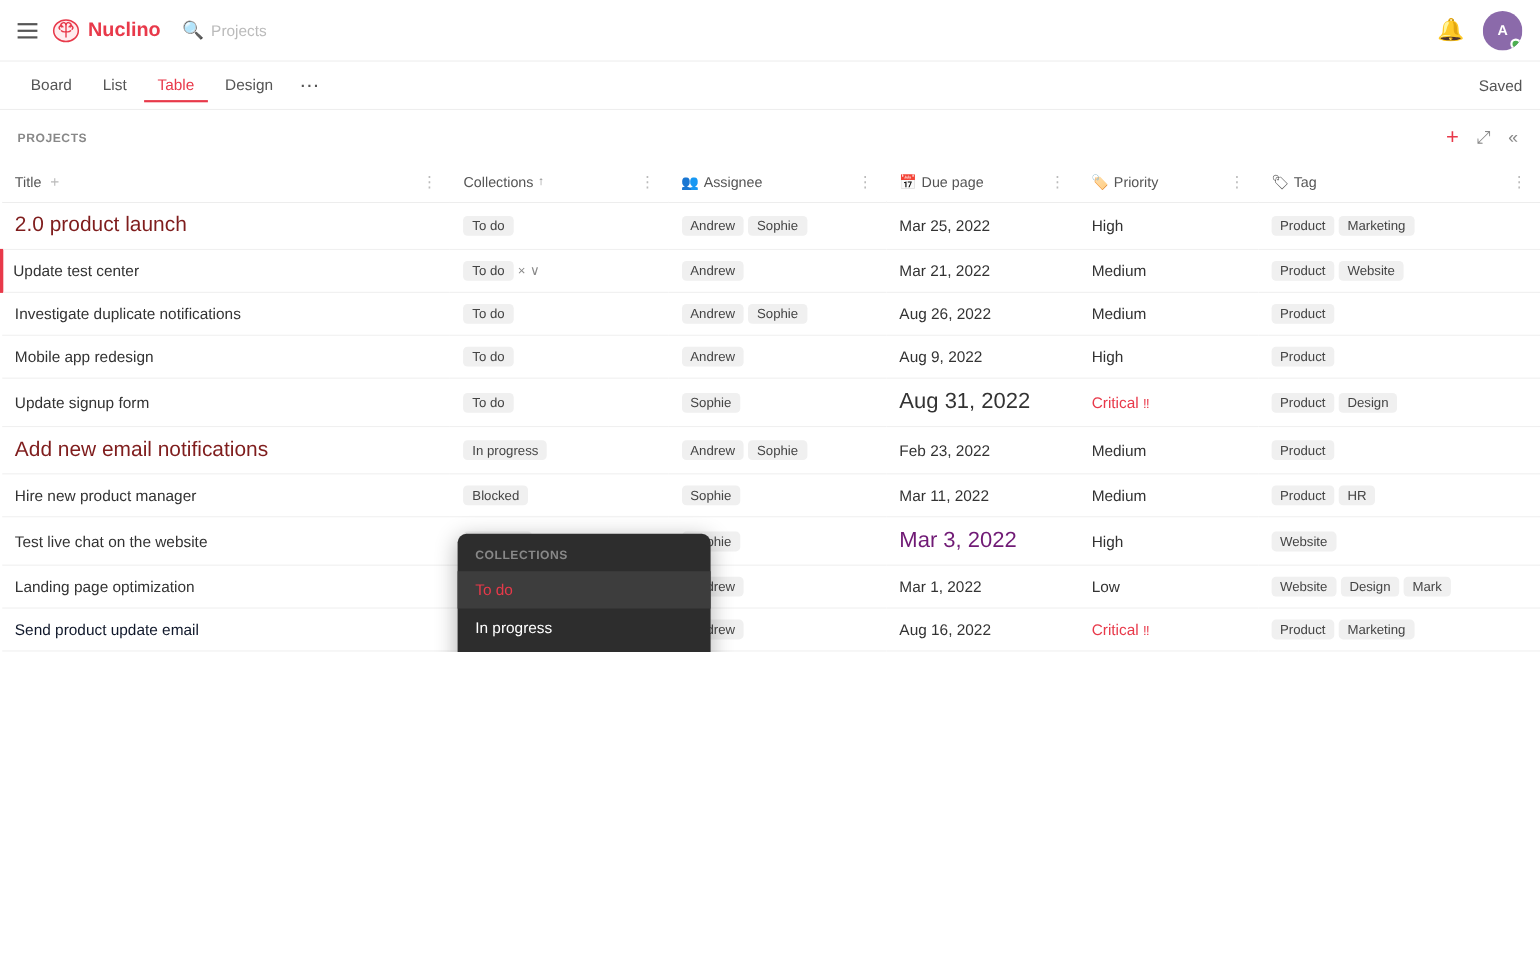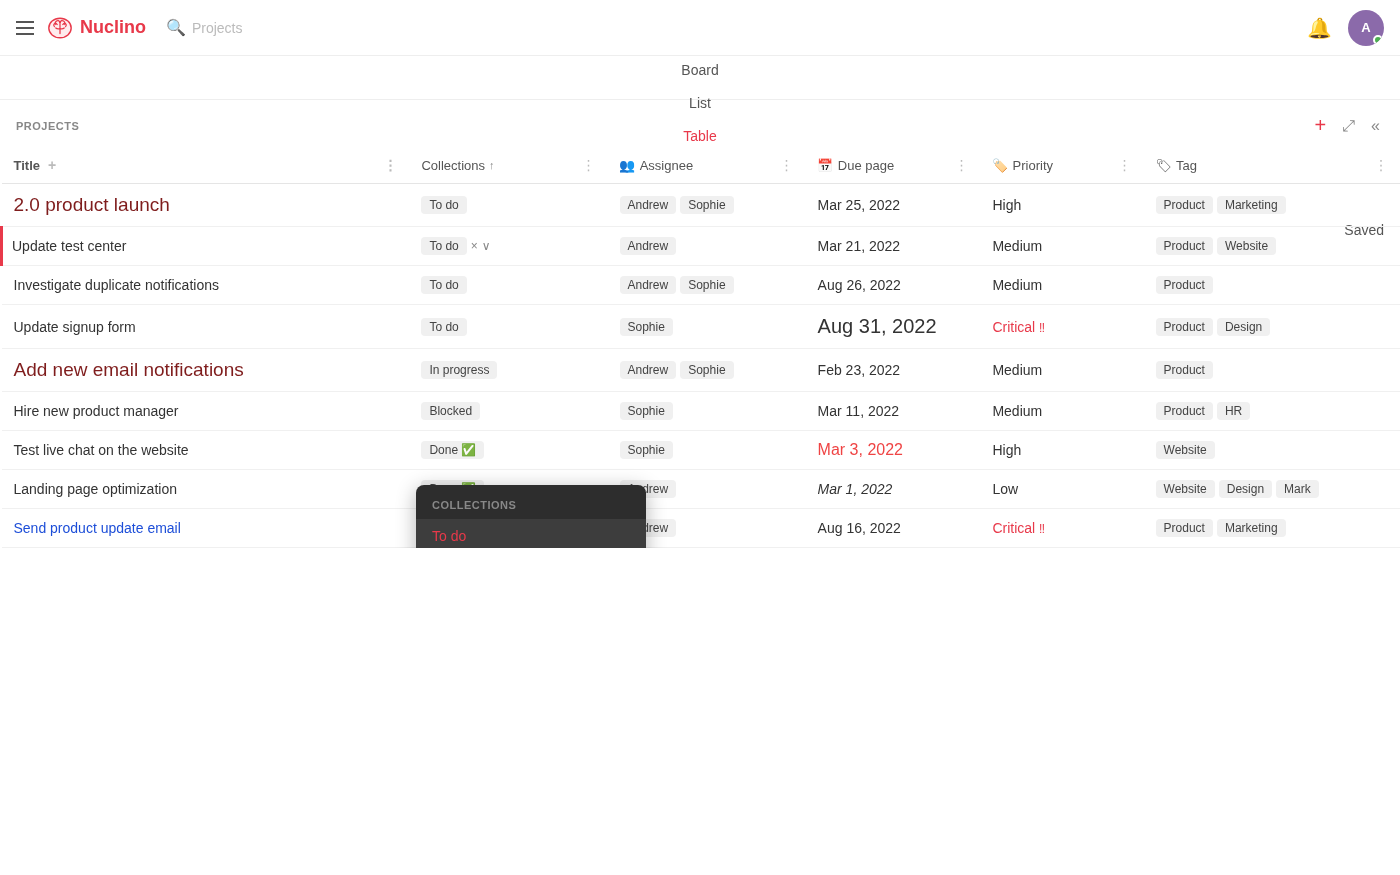--- a/index.html
+++ b/index.html
@@ -40,21 +40,21 @@
     <span style="font-size:20px; color:#555; cursor:pointer;">🔔</span>
     <div style="width:36px; height:36px; border-radius:50%; overflow:hidden; position:relative; cursor:pointer; background:linear-gradient(135deg,#a78bfa,#6366f1);">
       <div style="width:100%; height:100%; display:flex; align-items:center; justify-content:center; background: #8b6aaa;">
         <span style="color:#fff; font-size:13px; font-weight:bold;">A</span>
       </div>
       <span style="width:10px; height:10px; background:#4caf50; border-radius:50%; position:absolute; bottom:1px; right:1px; border:2px solid #fff; display:block;"></span>
     </div>
   </div>
 </div>
 
-<div style="display:flex; align-items:center; padding:0 16px; height:44px; border-bottom:1px solid #eee; gap:4px;flex-direction:column;">
+<div style="display:flex; align-items:center; padding:0 16px; height:44px; border-bottom:1px solid #eee; gap:4px;">
   <div style="padding:6px 12px; cursor:pointer; color:#555; font-size:14px; border-bottom:2px solid transparent; margin-bottom:-1px;">Board</div>
   <div style="padding:6px 12px; cursor:pointer; color:#555; font-size:14px; border-bottom:2px solid transparent; margin-bottom:-1px;">List</div>
   <div style="padding:6px 12px; cursor:pointer; color:#e8394a; font-size:14px; border-bottom:2px solid #e8394a; margin-bottom:-1px; font-weight:500;">Table</div>
   <div style="padding:6px 12px; cursor:pointer; color:#555; font-size:14px; border-bottom:2px solid transparent; margin-bottom:-1px;">Design</div>
   <div style="padding:6px 8px; cursor:pointer; font-size:18px; color:#555; line-height:1;">⋯</div>
   <div style="margin-left:auto; color:#555; font-size:14px;">Saved</div>
 </div>
 
 <div style="display:flex; align-items:center; padding:12px 16px 8px;">
   <span style="font-size:11px; font-weight:600; color:#888; letter-spacing:0.5px; flex:1;">PROJECTS</span>
@@ -70,21 +70,21 @@
     <colgroup>
       <col style="width:350px;">
       <col style="width:170px;">
       <col style="width:170px;">
       <col style="width:150px;">
       <col style="width:140px;">
       <col style="width:220px;">
     </colgroup>
     <thead>
       <tr>
-        <th style="text-align:center; padding:10px 12px; border-bottom:1px solid #e5e5e5; font-weight:700; color:#555; font-size:13px; background:#fff;">
+        <th style="text-align:center; padding:10px 12px; border-bottom:1px solid #e5e5e5; font-weight:400; color:#555; font-size:13px; background:#fff;">
           <div style="display:flex; align-items:center; gap:4px;">
             <span>Title</span>
             <span style="font-size:14px; color:#bbb; cursor:pointer; margin-left:4px;">+</span>
             <span style="font-size:14px; color:#bbb; cursor:pointer; margin-left:auto;">⋮</span>
           </div>
         </th>
         <th style="text-align:left; padding:10px 12px; border-bottom:1px solid #e5e5e5; font-weight:500; color:#555; font-size:13px; background:#fff;">
           <div style="display:flex; align-items:center; gap:4px;">
             <span>Collections</span>
             <span style="font-size:11px; color:#888; cursor:pointer;">↑</span>
@@ -146,20 +146,28 @@
         </tr>
         <tr>
           <td style="padding: 10px 12px; border-bottom: 1px solid rgb(240, 240, 240); vertical-align: middle; white-space: nowrap; overflow: hidden; text-overflow: ellipsis; cursor: pointer; font-size: 14px; color: rgb(51, 51, 51);">Investigate duplicate notifications</td>
           <td style="padding: 10px 12px; border-bottom: 1px solid rgb(240, 240, 240); vertical-align: middle; white-space: nowrap; cursor: pointer;"><span style="display:inline-block;padding:2px 8px;border-radius:4px;font-size:12px;background:#f0f0f0;color:#444;">To do</span></td>
           <td style="padding: 10px 12px; border-bottom: 1px solid rgb(240, 240, 240); vertical-align: middle; white-space: nowrap; cursor: pointer;"><span style="display:inline-block;padding:2px 8px;border-radius:4px;font-size:12px;background:#f0f0f0;color:#444;margin-right:4px;">Andrew</span><span style="display:inline-block;padding:2px 8px;border-radius:4px;font-size:12px;background:#f0f0f0;color:#444;margin-right:4px;">Sophie</span></td>
           <td style="padding: 10px 12px; border-bottom: 1px solid rgb(240, 240, 240); vertical-align: middle; white-space: nowrap; cursor: pointer; font-size: 14px; color: rgb(51, 51, 51);">Aug 26, 2022</td>
           <td style="padding: 10px 12px; border-bottom: 1px solid rgb(240, 240, 240); vertical-align: middle; white-space: nowrap; cursor: pointer; font-size: 14px;">Medium</td>
           <td style="padding: 10px 12px; border-bottom: 1px solid rgb(240, 240, 240); vertical-align: middle; white-space: nowrap; cursor: pointer;"><span style="display:inline-block;padding:2px 8px;border-radius:4px;font-size:12px;background:#f0f0f0;color:#444;margin-right:4px;">Product</span></td>
         </tr>
         <tr>
+          <td style="padding: 10px 12px; border-bottom: 1px solid rgb(240, 240, 240); vertical-align: middle; white-space: nowrap; overflow: hidden; text-overflow: ellipsis; cursor: pointer; font-size: 14px; color: rgb(51, 51, 51);">Mobile app redesign</td>
+          <td style="padding: 10px 12px; border-bottom: 1px solid rgb(240, 240, 240); vertical-align: middle; white-space: nowrap; cursor: pointer;"><span style="display:inline-block;padding:2px 8px;border-radius:4px;font-size:12px;background:#f0f0f0;color:#444;">To do</span></td>
+          <td style="padding: 10px 12px; border-bottom: 1px solid rgb(240, 240, 240); vertical-align: middle; white-space: nowrap; cursor: pointer;"><span style="display:inline-block;padding:2px 8px;border-radius:4px;font-size:12px;background:#f0f0f0;color:#444;margin-right:4px;">Andrew</span></td>
+          <td style="padding: 10px 12px; border-bottom: 1px solid rgb(240, 240, 240); vertical-align: middle; white-space: nowrap; cursor: pointer; font-size: 14px; color: rgb(51, 51, 51);">Aug 9, 2022</td>
+          <td style="padding: 10px 12px; border-bottom: 1px solid rgb(240, 240, 240); vertical-align: middle; white-space: nowrap; cursor: pointer; font-size: 14px;">High</td>
+          <td style="padding: 10px 12px; border-bottom: 1px solid rgb(240, 240, 240); vertical-align: middle; white-space: nowrap; cursor: pointer;"><span style="display:inline-block;padding:2px 8px;border-radius:4px;font-size:12px;background:#f0f0f0;color:#444;margin-right:4px;">Product</span></td>
+        </tr>
+        <tr>
           <td style="padding: 10px 12px; border-bottom: 1px solid rgb(240, 240, 240); vertical-align: middle; white-space: nowrap; overflow: hidden; text-overflow: ellipsis; cursor: pointer; font-size: 14px; color: rgb(51, 51, 51);">Update signup form</td>
           <td style="padding: 10px 12px; border-bottom: 1px solid rgb(240, 240, 240); vertical-align: middle; white-space: nowrap; cursor: pointer;"><span style="display:inline-block;padding:2px 8px;border-radius:4px;font-size:12px;background:#f0f0f0;color:#444;">To do</span></td>
           <td style="padding: 10px 12px; border-bottom: 1px solid rgb(240, 240, 240); vertical-align: middle; white-space: nowrap; cursor: pointer;"><span style="display:inline-block;padding:2px 8px;border-radius:4px;font-size:12px;background:#f0f0f0;color:#444;margin-right:4px;">Sophie</span></td>
           <td style="padding: 10px 12px; border-bottom: 1px solid rgb(240, 240, 240); vertical-align: middle; white-space: nowrap; cursor: pointer; font-size: 20px; color: rgb(51, 51, 51);">Aug 31, 2022</td>
           <td style="padding: 10px 12px; border-bottom: 1px solid rgb(240, 240, 240); vertical-align: middle; white-space: nowrap; cursor: pointer; font-size: 14px;"><span style="color:#e8394a; font-weight:500;">Critical</span> <span style="color:#e8394a; font-size:12px;">‼</span></td>
           <td style="padding: 10px 12px; border-bottom: 1px solid rgb(240, 240, 240); vertical-align: middle; white-space: nowrap; cursor: pointer;"><span style="display:inline-block;padding:2px 8px;border-radius:4px;font-size:12px;background:#f0f0f0;color:#444;margin-right:4px;">Product</span><span style="display:inline-block;padding:2px 8px;border-radius:4px;font-size:12px;background:#f0f0f0;color:#444;margin-right:4px;">Design</span></td>
         </tr>
         <tr>
           <td style="padding: 10px 12px; border-bottom: 1px solid rgb(240, 240, 240); vertical-align: middle; white-space: nowrap; overflow: hidden; text-overflow: ellipsis; cursor: pointer; font-size: 19px; color: #7f1d1d;">Add new email notifications</td>
           <td style="padding: 10px 12px; border-bottom: 1px solid rgb(240, 240, 240); vertical-align: middle; white-space: nowrap; cursor: pointer;"><span style="display:inline-block;padding:2px 8px;border-radius:4px;font-size:12px;background:#f0f0f0;color:#444;">In progress</span></td>
@@ -173,34 +181,34 @@
           <td style="padding: 10px 12px; border-bottom: 1px solid rgb(240, 240, 240); vertical-align: middle; white-space: nowrap; cursor: pointer;"><span style="display:inline-block;padding:2px 8px;border-radius:4px;font-size:12px;background:#f0f0f0;color:#444;">Blocked</span></td>
           <td style="padding: 10px 12px; border-bottom: 1px solid rgb(240, 240, 240); vertical-align: middle; white-space: nowrap; cursor: pointer;"><span style="display:inline-block;padding:2px 8px;border-radius:4px;font-size:12px;background:#f0f0f0;color:#444;margin-right:4px;">Sophie</span></td>
           <td style="padding: 10px 12px; border-bottom: 1px solid rgb(240, 240, 240); vertical-align: middle; white-space: nowrap; cursor: pointer; font-size: 14px; color: rgb(51, 51, 51);">Mar 11, 2022</td>
           <td style="padding: 10px 12px; border-bottom: 1px solid rgb(240, 240, 240); vertical-align: middle; white-space: nowrap; cursor: pointer; font-size: 14px;">Medium</td>
           <td style="padding: 10px 12px; border-bottom: 1px solid rgb(240, 240, 240); vertical-align: middle; white-space: nowrap; cursor: pointer;"><span style="display:inline-block;padding:2px 8px;border-radius:4px;font-size:12px;background:#f0f0f0;color:#444;margin-right:4px;">Product</span><span style="display:inline-block;padding:2px 8px;border-radius:4px;font-size:12px;background:#f0f0f0;color:#444;margin-right:4px;">HR</span></td>
         </tr>
         <tr>
           <td style="padding: 10px 12px; border-bottom: 1px solid rgb(240, 240, 240); vertical-align: middle; white-space: nowrap; overflow: hidden; text-overflow: ellipsis; cursor: pointer; font-size: 14px; color: rgb(51, 51, 51);">Test live chat on the website</td>
           <td style="padding: 10px 12px; border-bottom: 1px solid rgb(240, 240, 240); vertical-align: middle; white-space: nowrap; cursor: pointer;"><span style="display:inline-block;padding:2px 8px;border-radius:4px;font-size:12px;background:#f0f0f0;color:#444;">Done ✅</span></td>
           <td style="padding: 10px 12px; border-bottom: 1px solid rgb(240, 240, 240); vertical-align: middle; white-space: nowrap; cursor: pointer;"><span style="display:inline-block;padding:2px 8px;border-radius:4px;font-size:12px;background:#f0f0f0;color:#444;margin-right:4px;">Sophie</span></td>
-          <td style="padding: 10px 12px; border-bottom: 1px solid rgb(240, 240, 240); vertical-align: middle; white-space: nowrap; cursor: pointer; font-size: 16px; color: #ef4444;">Mar 3, 2022</td>
+          <td style="padding: 10px 12px; border-bottom: 1px solid rgb(240, 240, 240); vertical-align: middle; white-space: nowrap; cursor: pointer; font-size: 20px; color: #701a75;">Mar 3, 2022</td>
           <td style="padding: 10px 12px; border-bottom: 1px solid rgb(240, 240, 240); vertical-align: middle; white-space: nowrap; cursor: pointer; font-size: 14px;">High</td>
           <td style="padding: 10px 12px; border-bottom: 1px solid rgb(240, 240, 240); vertical-align: middle; white-space: nowrap; cursor: pointer;"><span style="display:inline-block;padding:2px 8px;border-radius:4px;font-size:12px;background:#f0f0f0;color:#444;margin-right:4px;">Website</span></td>
         </tr>
         <tr>
           <td style="padding: 10px 12px; border-bottom: 1px solid rgb(240, 240, 240); vertical-align: middle; white-space: nowrap; overflow: hidden; text-overflow: ellipsis; cursor: pointer; font-size: 14px; color: rgb(51, 51, 51);">Landing page optimization</td>
           <td style="padding: 10px 12px; border-bottom: 1px solid rgb(240, 240, 240); vertical-align: middle; white-space: nowrap; cursor: pointer;"><span style="display:inline-block;padding:2px 8px;border-radius:4px;font-size:12px;background:#f0f0f0;color:#444;">Done ✅</span></td>
           <td style="padding: 10px 12px; border-bottom: 1px solid rgb(240, 240, 240); vertical-align: middle; white-space: nowrap; cursor: pointer;"><span style="display:inline-block;padding:2px 8px;border-radius:4px;font-size:12px;background:#f0f0f0;color:#444;margin-right:4px;">Andrew</span></td>
-          <td style="padding: 10px 12px; border-bottom: 1px solid rgb(240, 240, 240); vertical-align: middle; white-space: nowrap; cursor: pointer; font-size: 14px; color: rgb(51, 51, 51); font-style: italic;">Mar 1, 2022</td>
+          <td style="padding: 10px 12px; border-bottom: 1px solid rgb(240, 240, 240); vertical-align: middle; white-space: nowrap; cursor: pointer; font-size: 14px; color: rgb(51, 51, 51);">Mar 1, 2022</td>
           <td style="padding: 10px 12px; border-bottom: 1px solid rgb(240, 240, 240); vertical-align: middle; white-space: nowrap; cursor: pointer; font-size: 14px;">Low</td>
           <td style="padding: 10px 12px; border-bottom: 1px solid rgb(240, 240, 240); vertical-align: middle; white-space: nowrap; cursor: pointer;"><span style="display:inline-block;padding:2px 8px;border-radius:4px;font-size:12px;background:#f0f0f0;color:#444;margin-right:4px;">Website</span><span style="display:inline-block;padding:2px 8px;border-radius:4px;font-size:12px;background:#f0f0f0;color:#444;margin-right:4px;">Design</span><span style="display:inline-block;padding:2px 8px;border-radius:4px;font-size:12px;background:#f0f0f0;color:#444;margin-right:4px;">Mark</span></td>
         </tr>
         <tr>
-          <td style="padding: 10px 12px; border-bottom: 1px solid rgb(240, 240, 240); vertical-align: middle; white-space: nowrap; overflow: hidden; text-overflow: ellipsis; cursor: pointer; font-size: 14px; color: #1d4ed8; margin-top: 22px;">Send product update email</td>
+          <td style="padding: 10px 12px; border-bottom: 1px solid rgb(240, 240, 240); vertical-align: middle; white-space: nowrap; overflow: hidden; text-overflow: ellipsis; cursor: pointer; font-size: 14px; color: #0f172a; margin-top: 22px;">Send product update email</td>
           <td style="padding: 10px 12px; border-bottom: 1px solid rgb(240, 240, 240); vertical-align: middle; white-space: nowrap; cursor: pointer;"><span style="display:inline-block;padding:2px 8px;border-radius:4px;font-size:12px;background:#f0f0f0;color:#444;">Done ✅</span></td>
           <td style="padding: 10px 12px; border-bottom: 1px solid rgb(240, 240, 240); vertical-align: middle; white-space: nowrap; cursor: pointer;"><span style="display:inline-block;padding:2px 8px;border-radius:4px;font-size:12px;background:#f0f0f0;color:#444;margin-right:4px;">Andrew</span></td>
           <td style="padding: 10px 12px; border-bottom: 1px solid rgb(240, 240, 240); vertical-align: middle; white-space: nowrap; cursor: pointer; font-size: 14px; color: rgb(51, 51, 51);">Aug 16, 2022</td>
           <td style="padding: 10px 12px; border-bottom: 1px solid rgb(240, 240, 240); vertical-align: middle; white-space: nowrap; cursor: pointer; font-size: 14px;"><span style="color:#e8394a; font-weight:500;">Critical</span> <span style="color:#e8394a; font-size:12px;">‼</span></td>
           <td style="padding: 10px 12px; border-bottom: 1px solid rgb(240, 240, 240); vertical-align: middle; white-space: nowrap; cursor: pointer;"><span style="display:inline-block;padding:2px 8px;border-radius:4px;font-size:12px;background:#f0f0f0;color:#444;margin-right:4px;">Product</span><span style="display:inline-block;padding:2px 8px;border-radius:4px;font-size:12px;background:#f0f0f0;color:#444;margin-right:4px;">Marketing</span></td>
         </tr>
       </tbody>
   </table>
 
   <div style="position:absolute; top:338px; left:416px; background:#2d2d2d; border-radius:8px; z-index:20; width:230px; padding:8px 0; box-shadow:0 4px 20px rgba(0,0,0,0.3);">

